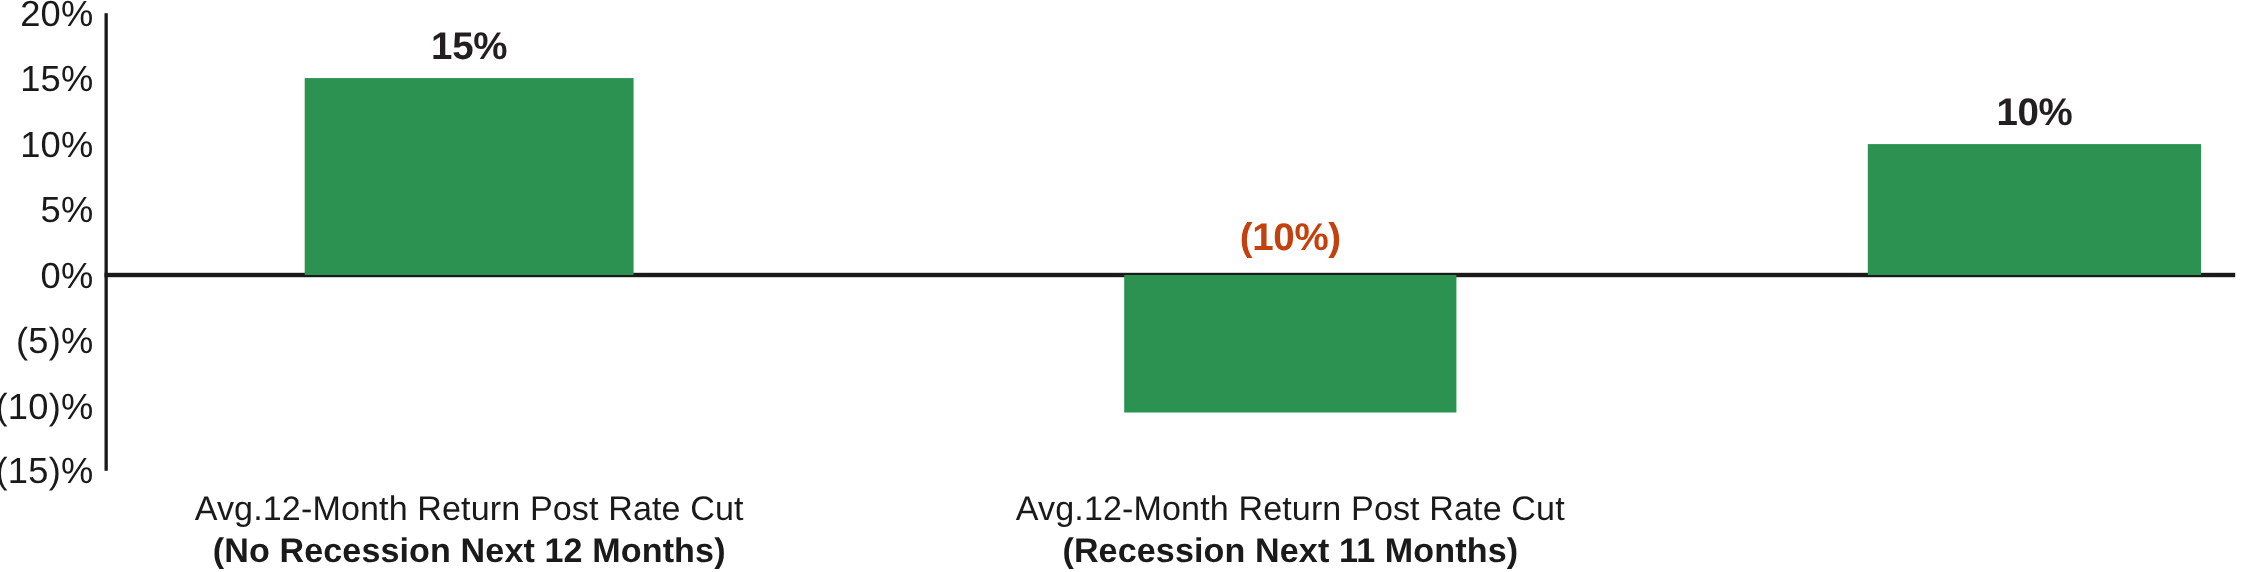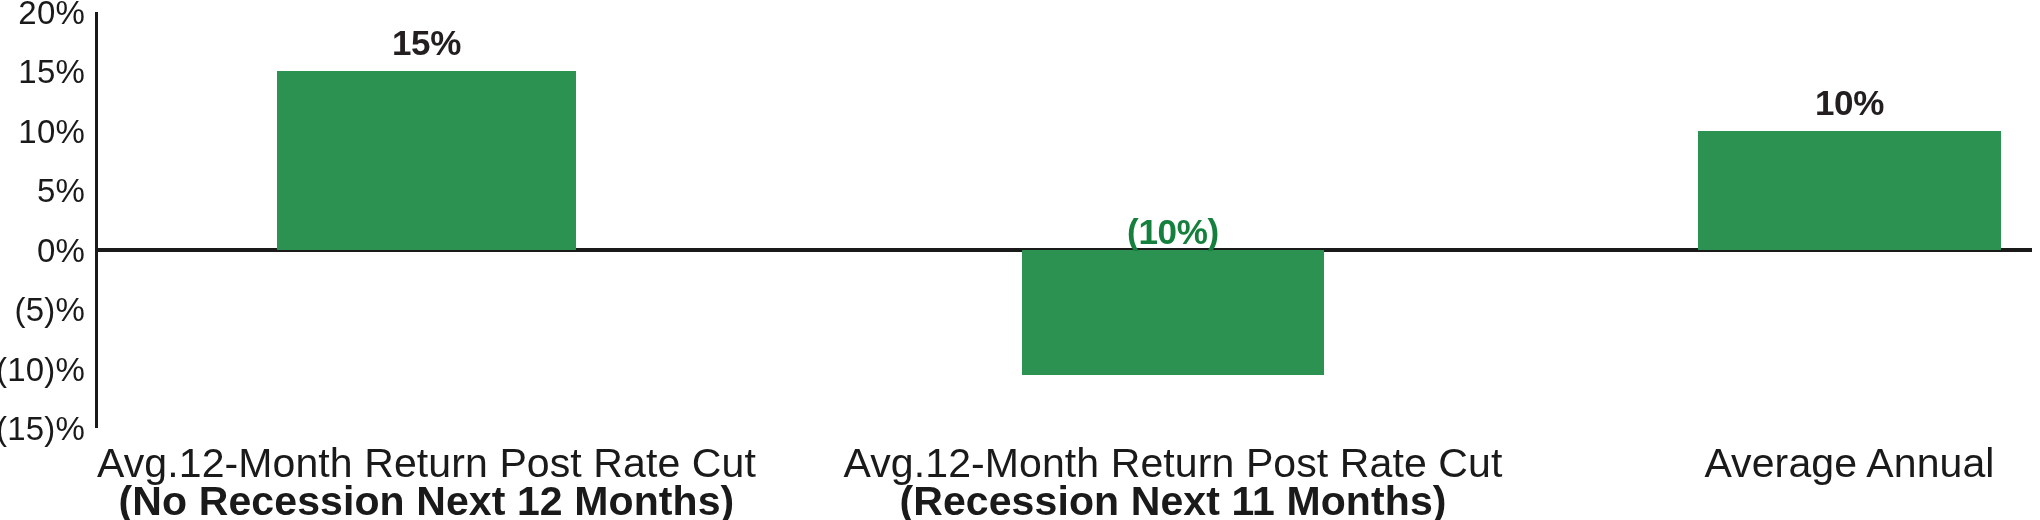--- a/index.html
+++ b/index.html
@@ -73,21 +73,21 @@
     text-align: center;
     white-space: nowrap;
     transform: translateX(-50%);
     letter-spacing: -0.3px;
   }
 
   
   .cat-label {
     position: absolute;
     top: 444px;
-    font-size: 41px;
+    font-size: 31px;
     line-height: 38px;
     color: #1a1a1a;
     text-align: center;
     white-space: nowrap;
     transform: translateX(-50%);
     letter-spacing: 0.1px;
   }
   .cat-label .line2 { display: block; font-weight: bold; }
 </style>
 </head>
@@ -107,24 +107,24 @@
       <div class="y-tick-label" style="top: 368.571px;">(10)%</div>
       <div class="y-tick-label" style="top: 428px;">(15)%</div>
     </div>
 
   <div class="zero-line" id="zero-line" style="top: 247.714px;"></div>
 
   <div class="plot-area" id="plot-area">
       <div class="bar" style="left: 277px; top: 71.4286px; width: 299px; height: 178.286px; background: rgb(43, 146, 81);"></div>
       <div class="value-label" style="left: 426.5px; top: 23.4286px; color: rgb(35, 31, 32);">15%</div>
       <div class="bar" style="left: 1022px; top: 249.714px; width: 302px; height: 124.8px; background: rgb(43, 146, 81);"></div>
-      <div class="value-label" style="left: 1173px; top: 212px; color: #15803d;">(10%)</div>
+      <div class="value-label" style="left: 1173px; top: 196px; color: #c2410c;">(10%)</div>
       <div class="bar" style="left: 1698px; top: 130.857px; width: 303px; height: 118.857px; background: rgb(43, 146, 81);"></div>
       <div class="value-label" style="left: 1849.5px; top: 82.8571px; color: rgb(35, 31, 32);">10%</div>
     </div>
 
   <div id="cat-container">
       <div class="cat-label" style="left: 426.5px;"><span>Avg.12-Month Return Post Rate Cut</span><span class="line2">(No Recession Next 12 Months)</span></div>
       <div class="cat-label" style="left: 1173px;"><span>Avg.12-Month Return Post Rate Cut</span><span class="line2">(Recession Next 11 Months)</span></div>
-      <div class="cat-label" style="left: 1849.5px;"><span>Average Annual</span></div>
+      <div class="cat-label" style="left: 1849.5px;"></div>
     </div>
 
 </div>
 
 </body></html>

